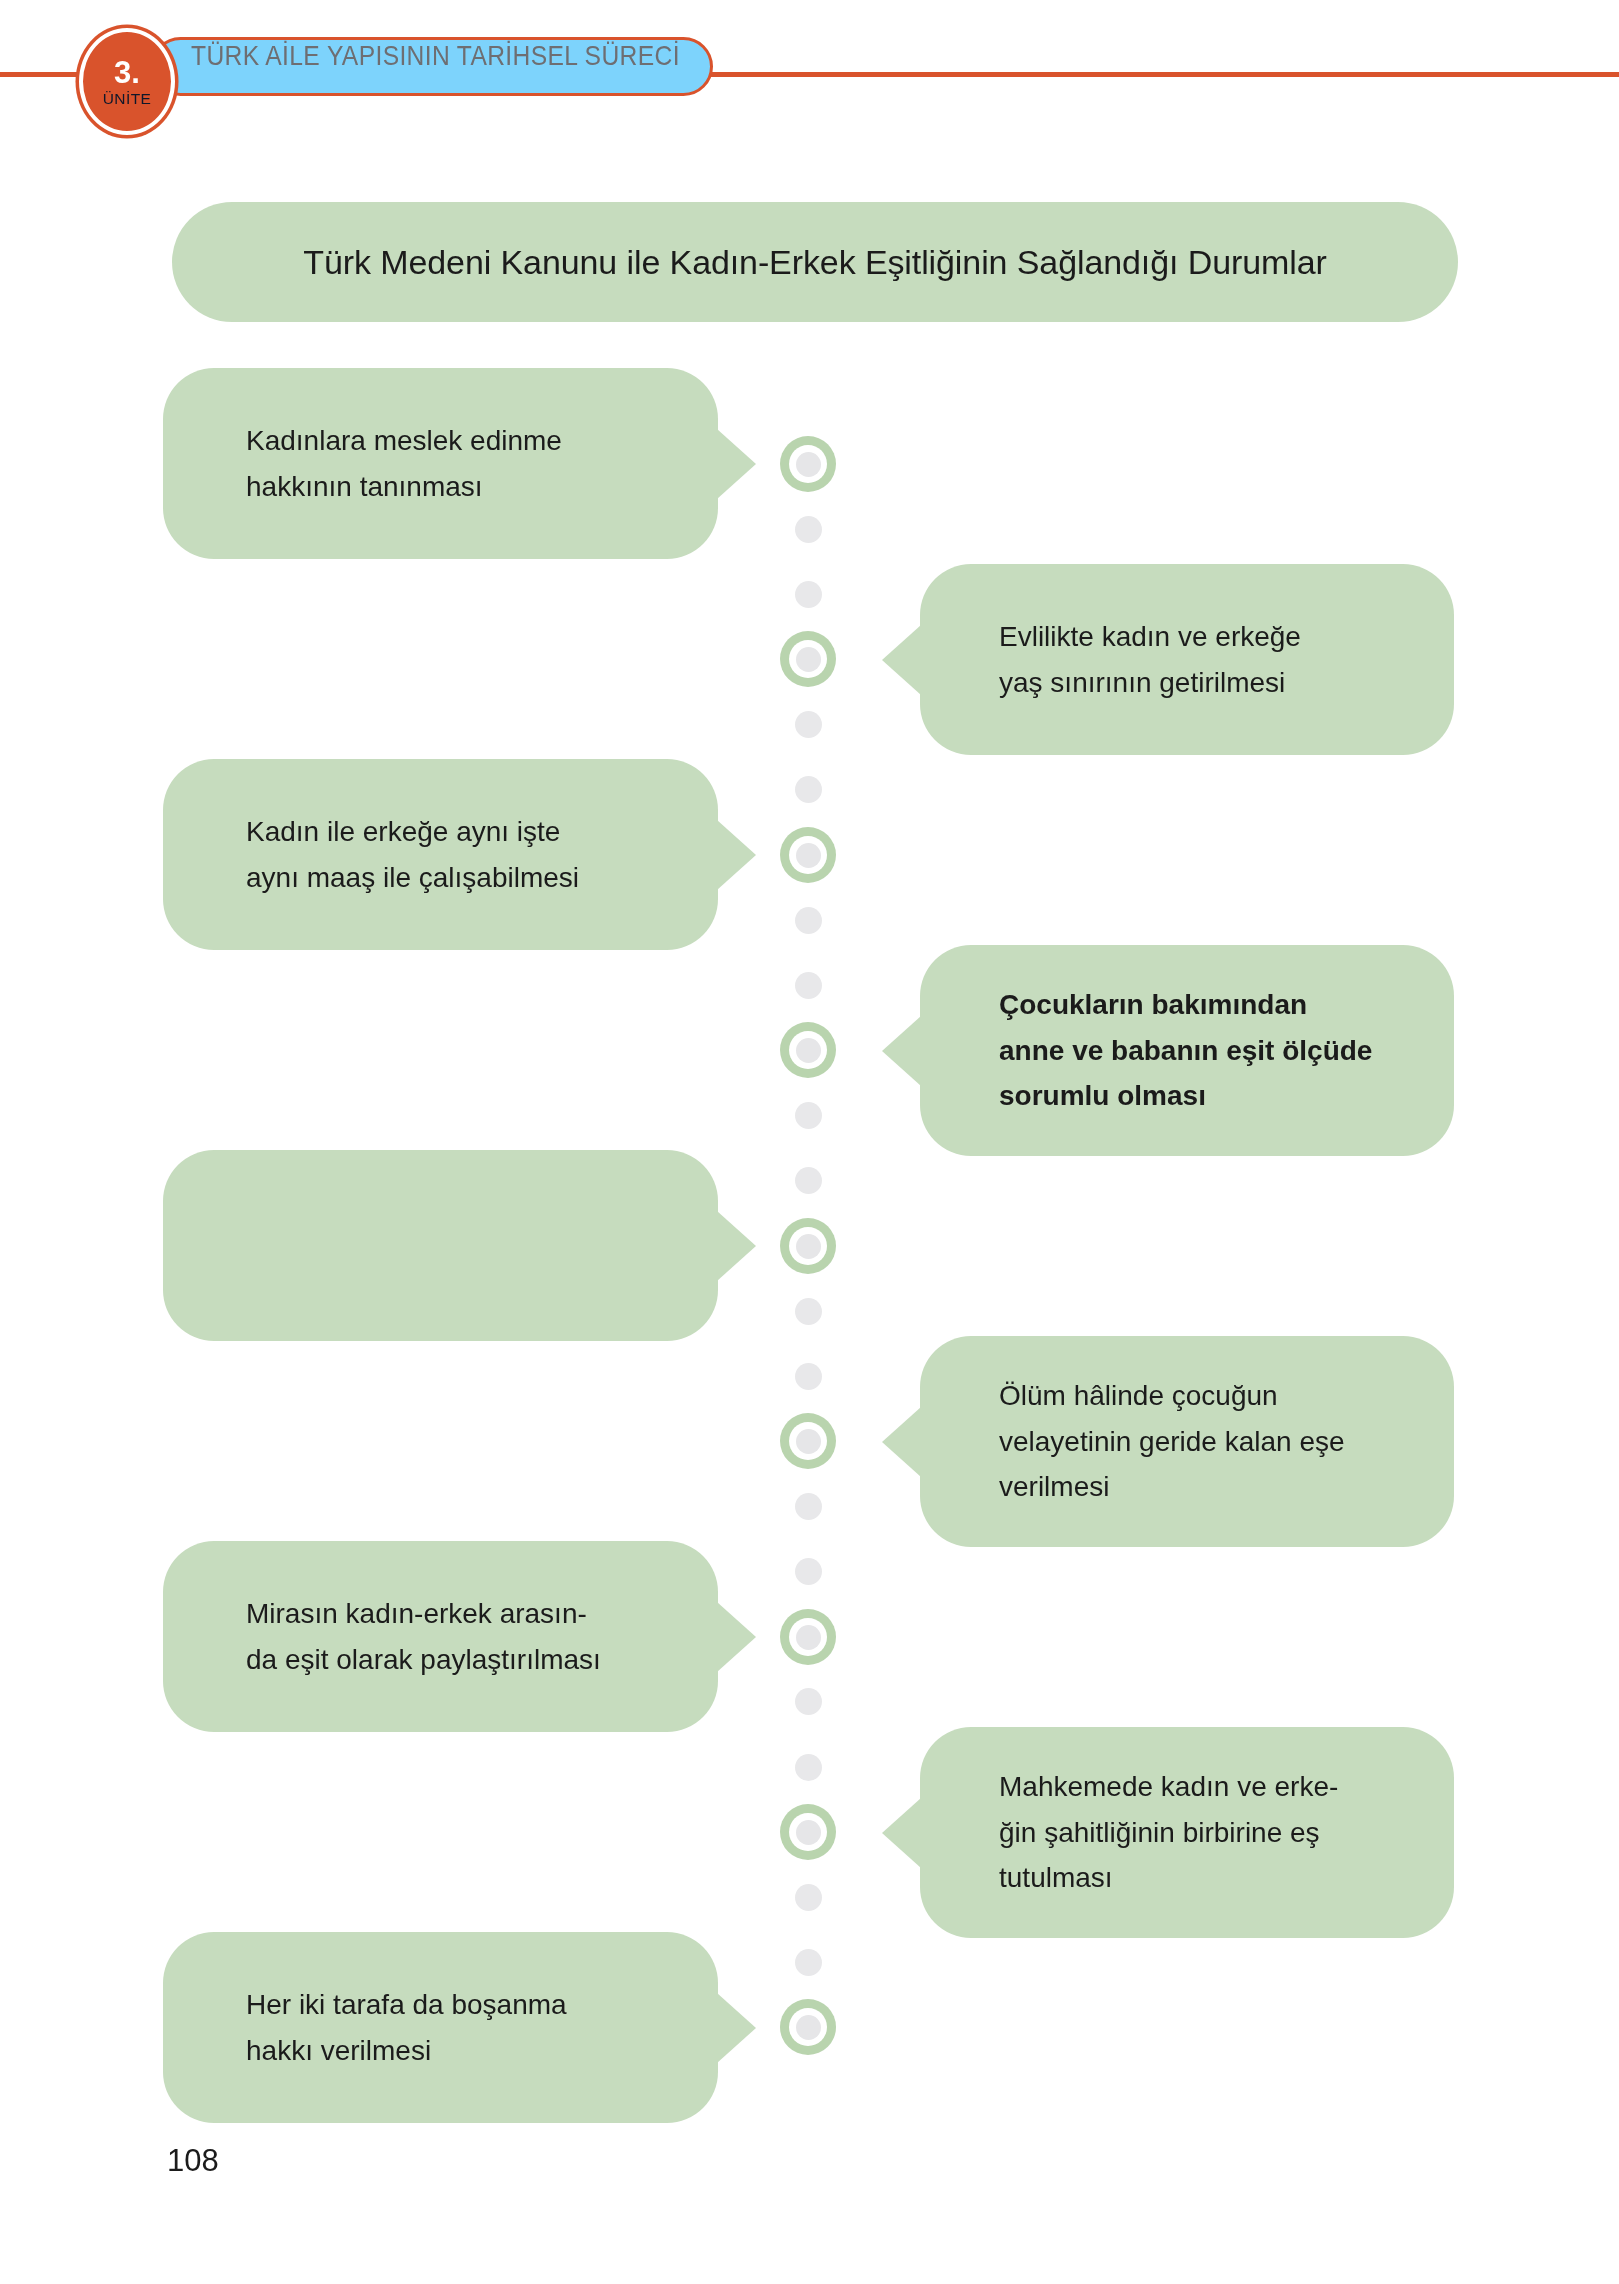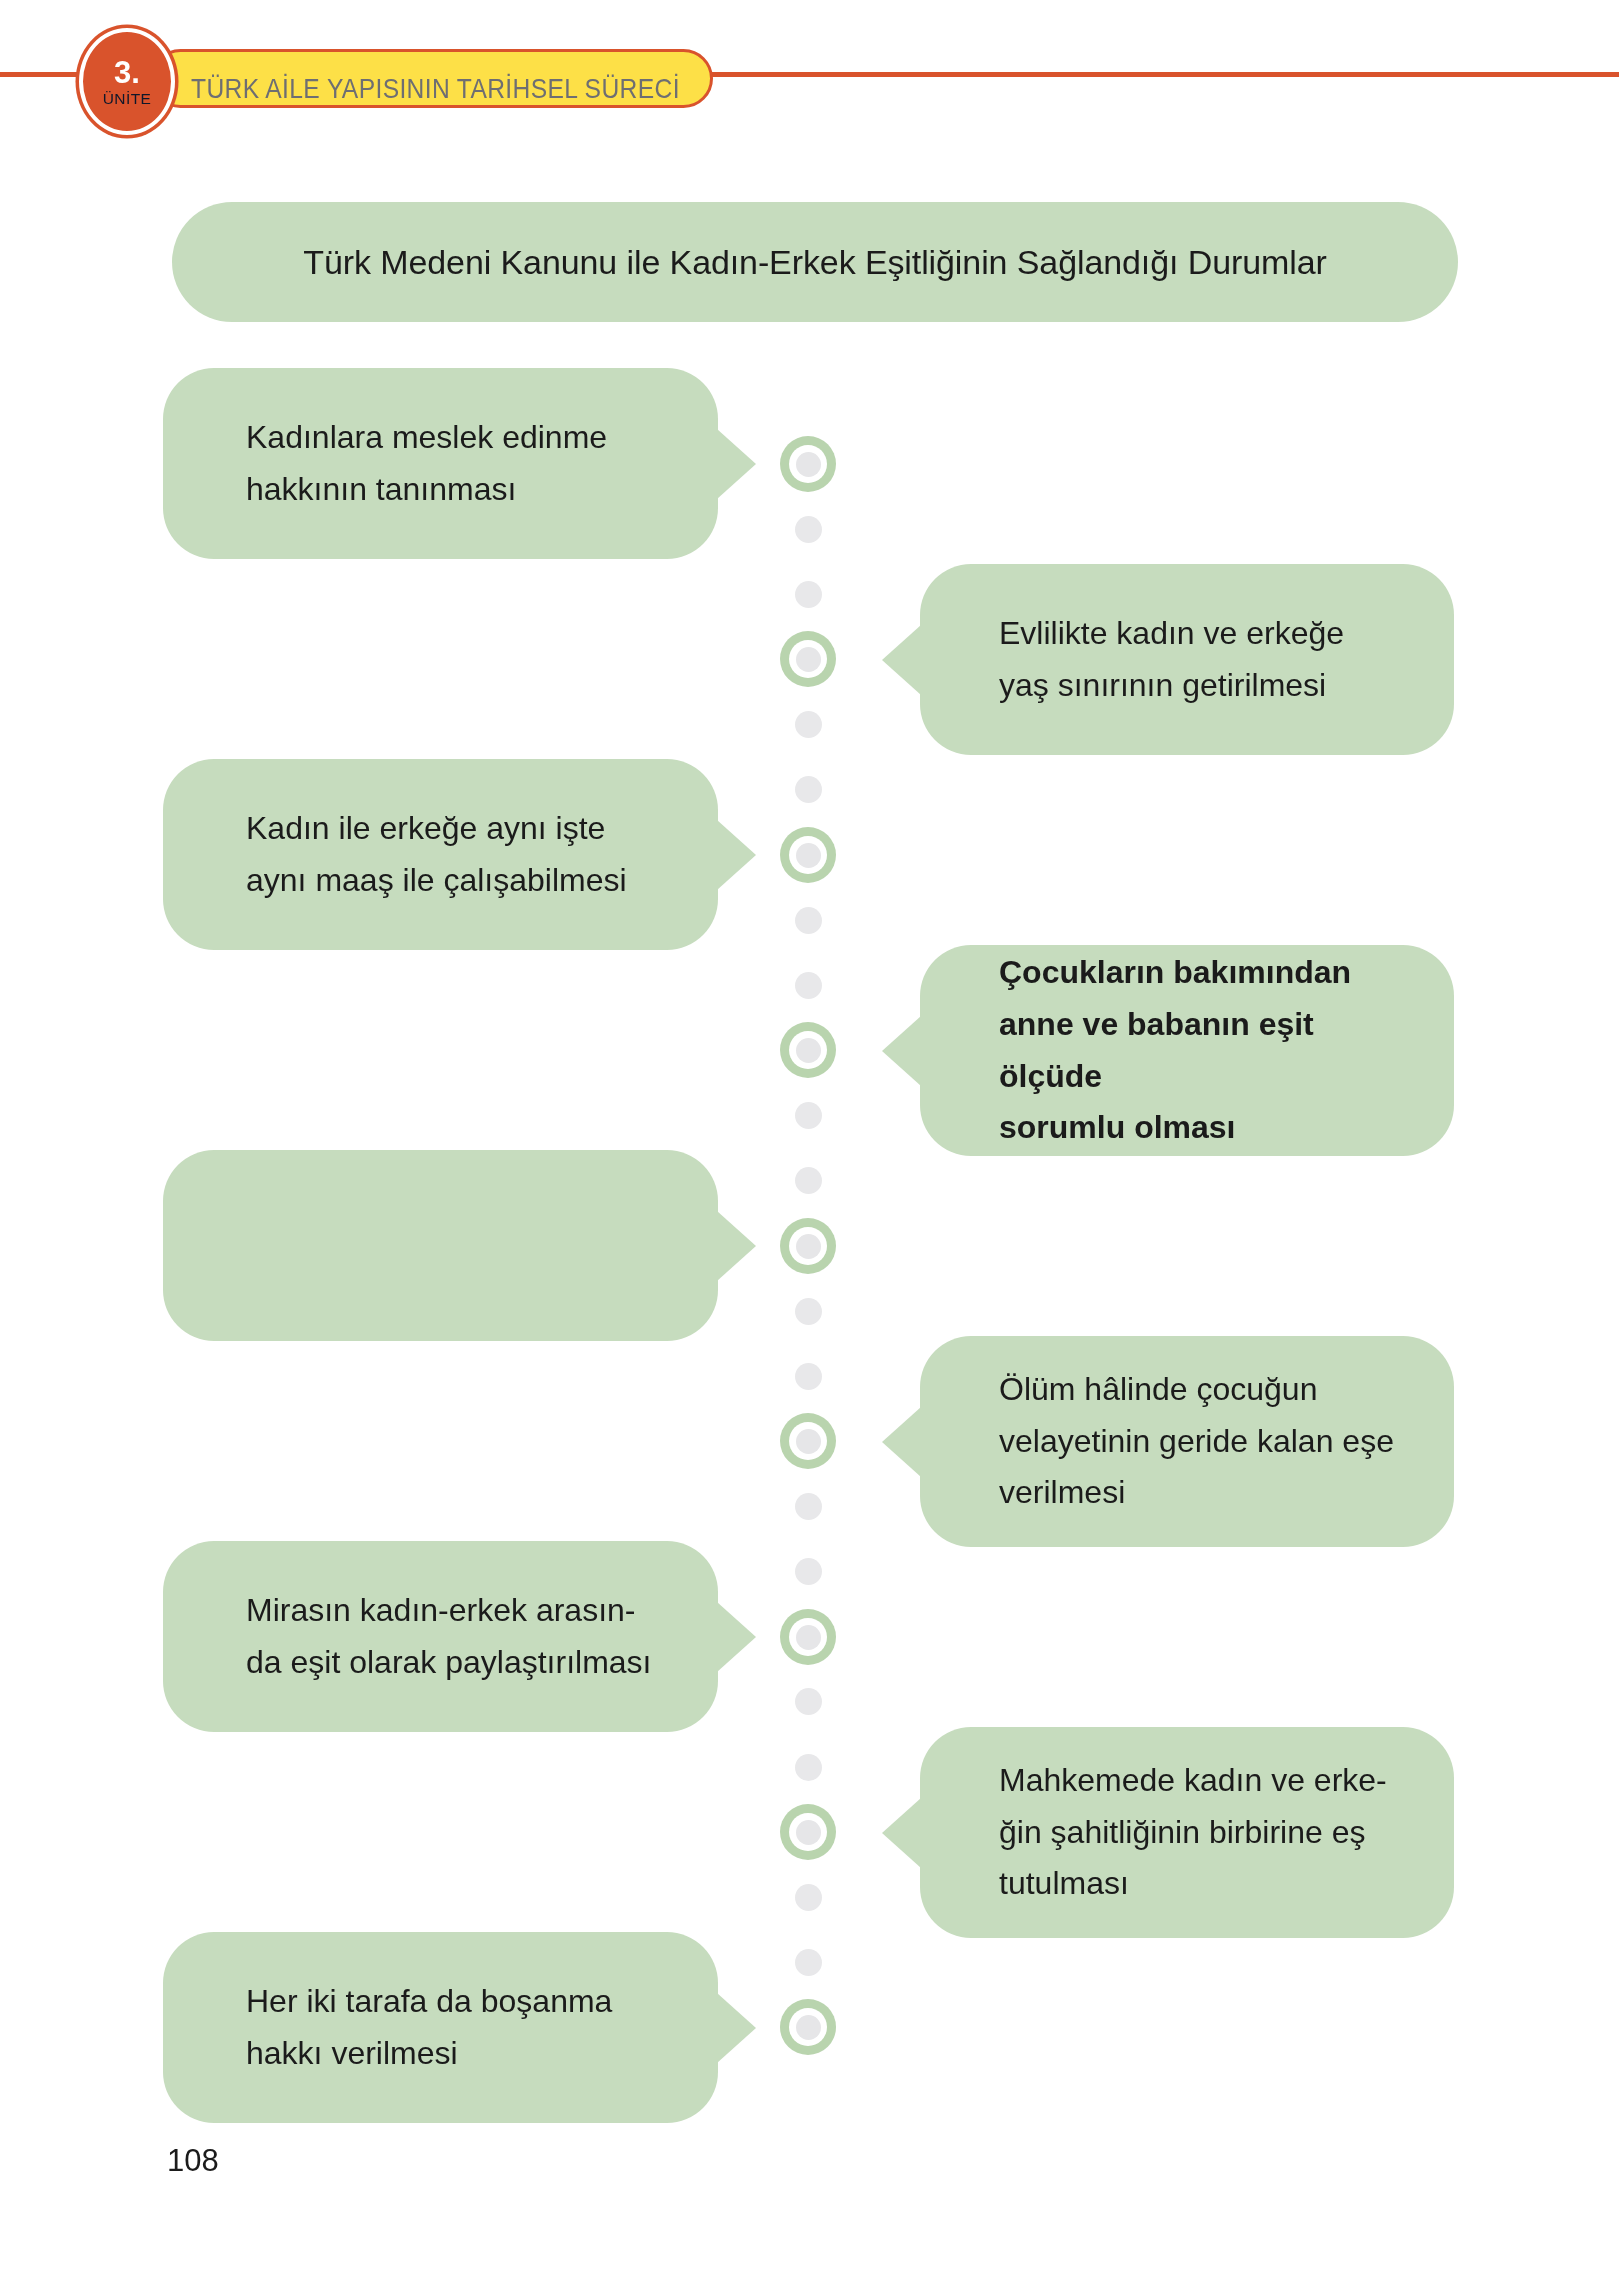--- a/index.html
+++ b/index.html
@@ -36,29 +36,29 @@
     position: absolute;
     left: 0;
     top: 44px;
     width: 1620px;
     height: 4.9px;
     background: #d9532c;
   }
   .unit-title-pill {
     position: absolute;
     left: 151px;
-    top: 21px;
+    top: 9px;
     width: 562px;
     height: 59px;
-    background: #fde047;
+    background: #7dd3fc;
     border: 3.5px solid #d9532c;
     border-radius: 32px;
     box-sizing: border-box;
     display: flex;
-    align-items: flex-end;
+    align-items: flex-start;
     justify-content: flex-start;
     padding-left: 37px;
   }
   .unit-title-text {
     font-size: 28px;
     letter-spacing: 0.4px;
     color: #6e6e72;
     white-space: nowrap;
     font-family: "Liberation Sans Narrow", "Liberation Sans", sans-serif;
     transform: scaleX(0.88);
@@ -167,21 +167,21 @@
   
   .bubble {
     position: absolute;
     background: #c6dcbe;
     border-radius: 51px;
     box-sizing: border-box;
     display: flex;
     align-items: center;
   }
   .bubble-text {
-    font-size: 32px;
+    font-size: 28px;
     line-height: 1.62;
     color: #1b1b1b;
     font-family: "Liberation Sans Narrow", "Liberation Sans", sans-serif;
     white-space: pre-line;
   }
 
   .bubble.left {
     justify-content: flex-start;
   }
   .bubble.left .bubble-text {

